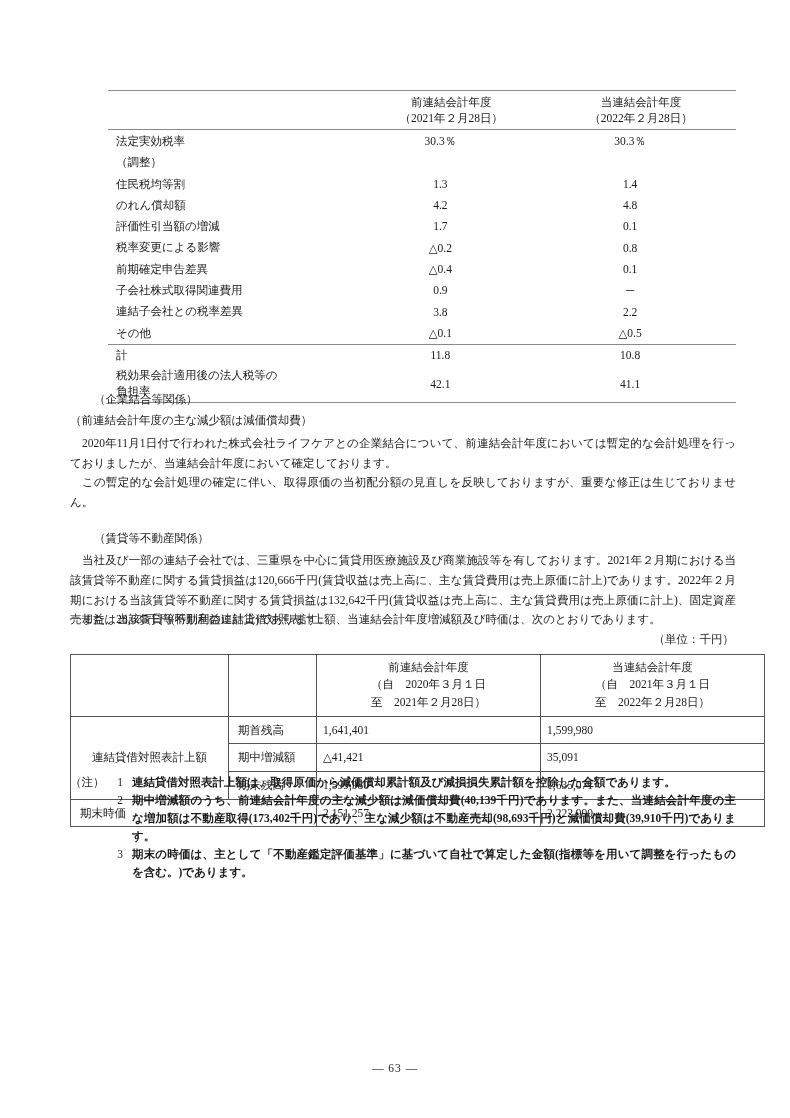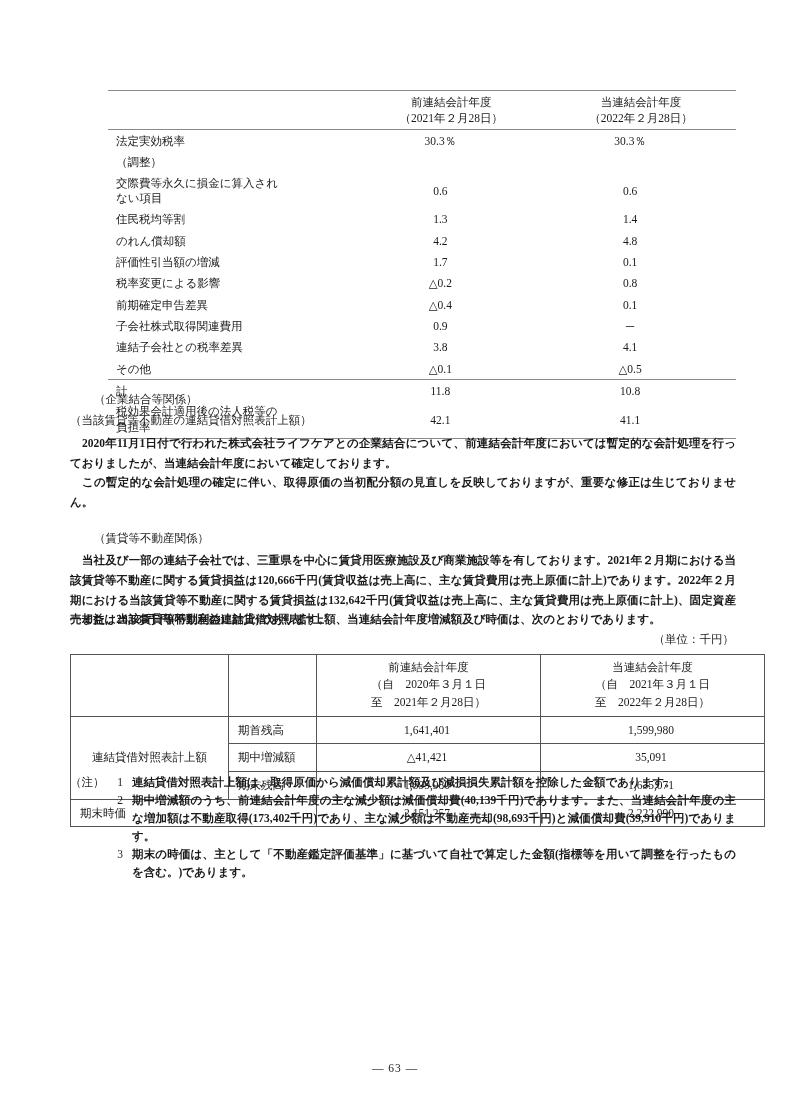--- a/index.html
+++ b/index.html
@@ -73,21 +73,20 @@
   .tbl1 .val.off { padding-right: 22px; }
   .tbl1 .tall { line-height: 1.34; }
 
   
   .para {
     position: absolute;
     font-size: 11.5px;
     line-height: 1.72;
     text-align: justify;
     text-justify: inter-ideograph;
-    font-weight: bold;
   }
   .blk-head { position: absolute; font-size: 11.5px; white-space: nowrap; }
 
   
   .tbl2 {
     position: absolute;
     left: 70px;
     top: 654px;
     width: 666px;
     border-collapse: collapse;
@@ -104,21 +103,21 @@
   .tbl2 .c-lbl1 { width: 145px; }
   .tbl2 .c-lbl2 { width: 75px; }
   .tbl2 .c-num  { width: 223px; }
   .tbl2 .hd {
     text-align: center;
     line-height: 1.5;
     padding: 4px 0 5px;
   }
   .tbl2 .hd .l2, .tbl2 .hd .l3 { display: block; text-align: center; }
   .tbl2 .num {
-    text-align: center;
+    text-align: left;
     padding-right: 9px;
   }
   .tbl2 .rowlbl { text-align: left; padding-left: 9px; }
   .tbl2 .sidelbl { text-align: center; }
 
   
   .notes {
     position: absolute;
     left: 70px;
     top: 774px;
@@ -187,25 +186,20 @@
         <td class="lbl">法定実効税率</td>
         <td class="val off">30.3％</td>
         <td class="val off">30.3％</td>
       </tr>
       <tr>
         <td class="lbl">（調整）</td>
         <td class="val off"></td>
         <td class="val off"></td>
       </tr>
       <tr>
-        <td class="lbl tall">交際費等永久に損金に算入され<br>ない項目</td>
-        <td class="val off">0.6</td>
-        <td class="val off">0.6</td>
-      </tr>
-      <tr>
         <td class="lbl">住民税均等割</td>
         <td class="val off">1.3</td>
         <td class="val off">1.4</td>
       </tr>
       <tr>
         <td class="lbl">のれん償却額</td>
         <td class="val off">4.2</td>
         <td class="val off">4.8</td>
       </tr>
       <tr>
@@ -224,21 +218,21 @@
         <td class="val off">0.1</td>
       </tr>
       <tr>
         <td class="lbl">子会社株式取得関連費用</td>
         <td class="val off">0.9</td>
         <td class="val off">─</td>
       </tr>
       <tr>
         <td class="lbl">連結子会社との税率差異</td>
         <td class="val off">3.8</td>
-        <td class="val off">4.1</td>
+        <td class="val off">2.2</td>
       </tr>
       <tr>
         <td class="lbl rule-bottom">その他</td>
         <td class="val off rule-bottom">△0.1</td>
         <td class="val off rule-bottom">△0.5</td>
       </tr>
 
       <tr>
         <td class="lbl">計</td>
         <td class="val off">11.8</td>
@@ -247,21 +241,21 @@
       <tr>
         <td class="lbl tall rule-bottom">税効果会計適用後の法人税等の<br>負担率</td>
         <td class="val off rule-bottom">42.1</td>
         <td class="val off rule-bottom">41.1</td>
       </tr>
     </tbody>
   </table>
 
   <div class="blk-head" style="left:94px; top:392px;">（企業結合等関係）</div>
 
-  <div class="blk-head" style="left:70px; top:413px;">（当該賃貸等不動産の連結貸借対照表計上額）</div>
+  <div class="blk-head" style="left:70px; top:413px;">（前連結会計年度の主な減少額は減価償却費）</div>
 
   <div class="para" style="left:70px; top:434px; width:666px; text-indent:12px;">2020年11月1日付で行われた株式会社ライフケアとの企業結合について、前連結会計年度においては暫定的な会計処理を行っておりましたが、当連結会計年度において確定しております。</div>
 
   <div class="para" style="left:70px; top:473px; width:666px; text-indent:12px;">この暫定的な会計処理の確定に伴い、取得原価の当初配分額の見直しを反映しておりますが、重要な修正は生じておりません。</div>
 
   <div class="blk-head" style="left:94px; top:531px;">（賃貸等不動産関係）</div>
 
   <div class="para" style="left:70px; top:551px; width:666px; text-indent:12px;">当社及び一部の連結子会社では、三重県を中心に賃貸用医療施設及び商業施設等を有しております。2021年２月期における当該賃貸等不動産に関する賃貸損益は120,666千円(賃貸収益は売上高に、主な賃貸費用は売上原価に計上)であります。2022年２月期における当該賃貸等不動産に関する賃貸損益は132,642千円(賃貸収益は売上高に、主な賃貸費用は売上原価に計上)、固定資産売却益は28,635千円(特別利益に計上)であります。</div>
 
   <div class="para" style="left:70px; top:610px; width:666px; text-indent:12px;">また、当該賃貸等不動産の連結貸借対照表計上額、当連結会計年度増減額及び時価は、次のとおりであります。</div>

